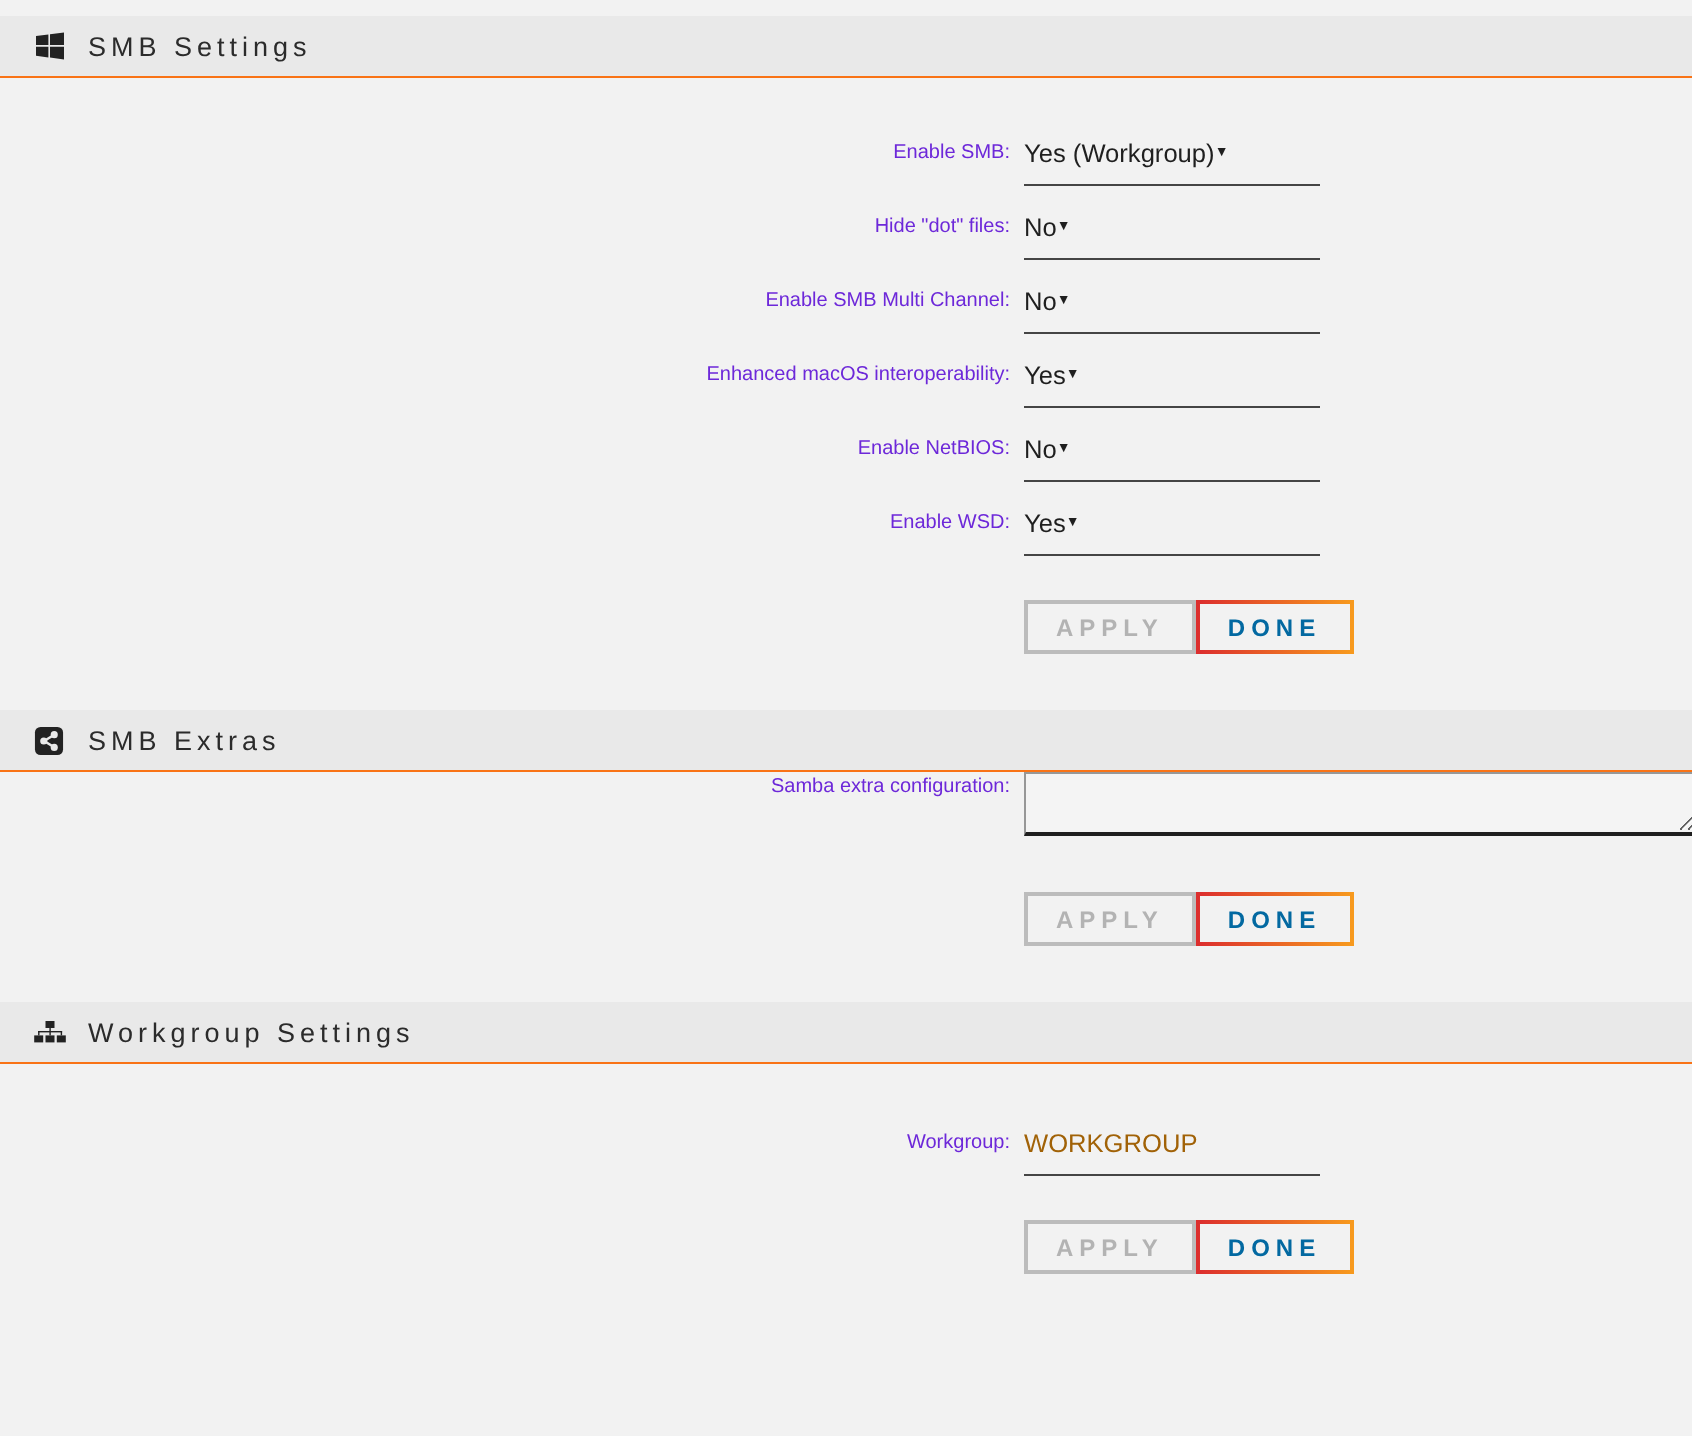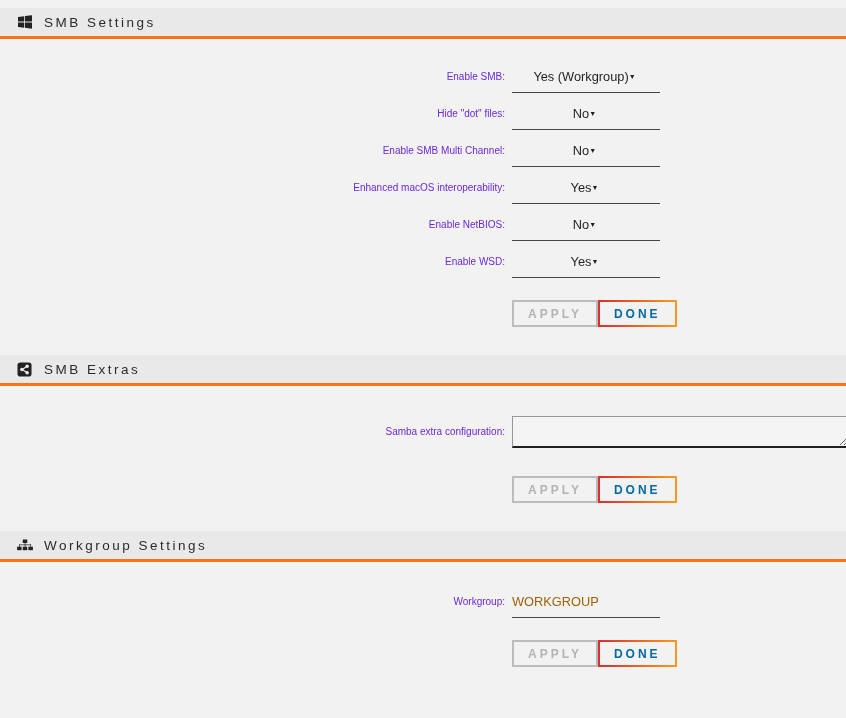--- a/index.html
+++ b/index.html
@@ -6,21 +6,21 @@
   html,body { width:846px; height:718px; overflow:hidden; }
   body {
     background:#f2f2f2;
     font-family:"Liberation Sans", sans-serif;
     color:#2e2e2e;
     padding-top:8px;
   }
   .section-header {
     height:31px;
     background:#e9e9e9;
-    border-bottom:3px solid #f97316;
+    border-bottom:1px solid #f97316;
     display:flex;
     align-items:center;
     gap:11px;
     padding-left:17px;
   }
   .section-header.spaced { margin-top:28px; }
   .section-title {
     font-size:13.5px;
     letter-spacing:2.5px;
     color:#2b2b2b;
@@ -38,21 +38,21 @@
     width:505px;
     text-align:right;
     font-size:10px;
     line-height:16px;
     color:#6d28d9;
   }
   .control { margin-left:7px; }
   .select-control {
     width:148px;
     display:flex;
-    justify-content:center;
+    justify-content:flex-start;
     align-items:center;
     border-bottom:1px solid #454545;
     padding-bottom:7px;
     cursor:pointer;
   }
   .select-value {
     font-size:12.8px;
     line-height:16px;
     color:#1f1f1f;
   }
@@ -65,21 +65,21 @@
   .text-control {
     width:148px;
     border-bottom:1px solid #454545;
     padding-bottom:0;
     min-height:24px;
     font-size:12.8px;
     line-height:16px;
     color:#a16207;
     outline:none;
   }
-  .bigbox-row { display:flex; align-items:center; margin-top:30px; }
+  .bigbox-row { display:flex; align-items:flex-start; }
   .bigbox {
     flex:1;
     margin-left:7px;
     margin-right:-3px;
     height:32px;
     border:1px solid #979797;
     border-bottom:2px solid #1f1f1f;
     background:#f4f4f4;
     font-size:12.8px;
     color:#1f1f1f;

